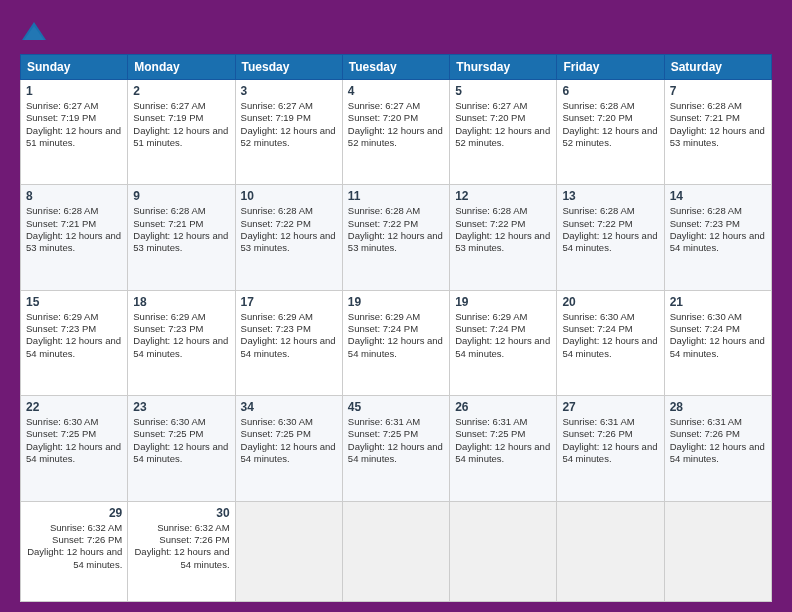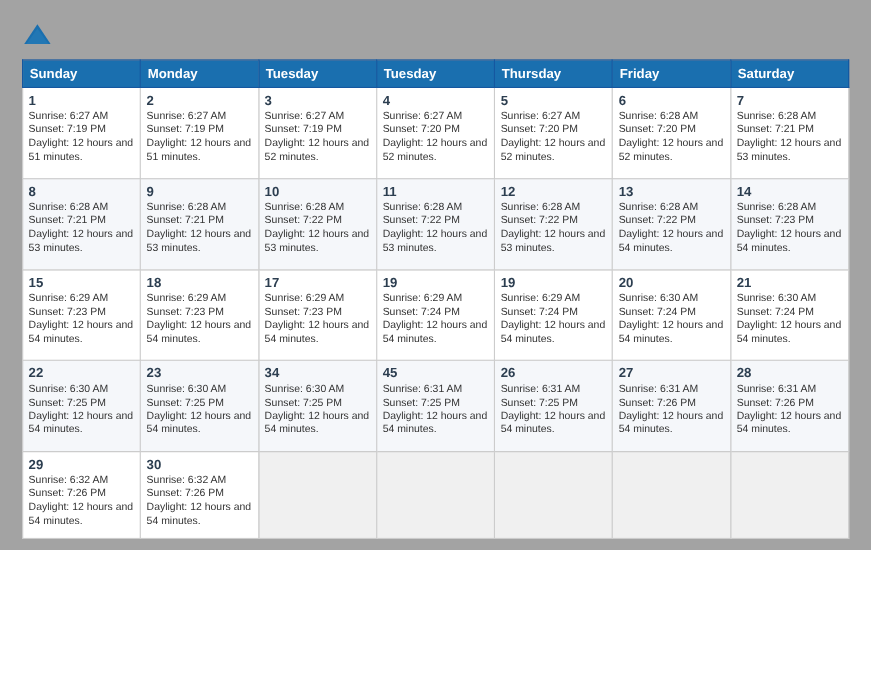--- a/index.html
+++ b/index.html
@@ -5,22 +5,22 @@
     * { box-sizing: border-box; margin: 0; padding: 0; }
     body {
       font-family: Arial, sans-serif;
       background: #fff;
       width: 792px;
       height: 612px;
       overflow: hidden;
     }
     .page {
       width: 792px;
-      height: 500px;
-      background: #a3a3a3;
+      height: 612px;
+      background: #701a75;
       padding: 18px 20px 10px 20px;
       display: flex;
       flex-direction: column;
     }
     .header {
       display: flex;
       justify-content: space-between;
       align-items: flex-start;
       margin-bottom: 8px;
     }
@@ -97,20 +97,21 @@
       font-weight: bold;
       color: #2c3e50;
       margin-bottom: 2px;
       display: block;
     }
     .empty-cell {
       background: #f0f0f0 !important;
     }
     .last-row td {
       height: 62px;
+      text-align: right;
     }
   </style>
 </head>
 <body>
 
 <div class="page">
   <div class="header">
     <div class="logo-area">
       <svg class="logo-icon" viewBox="0 0 28 28" xmlns="http://www.w3.org/2000/svg">
         <polygon points="14,4 26,22 2,22" fill="#1a6faf"></polygon>

